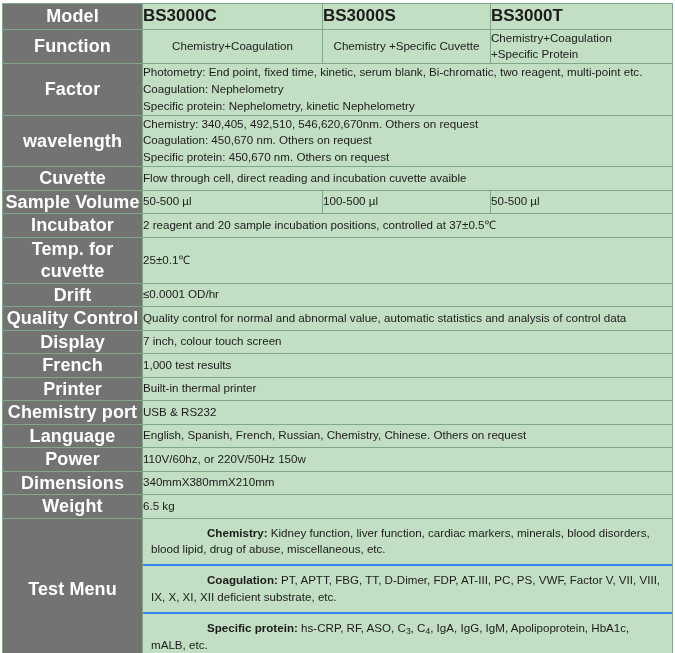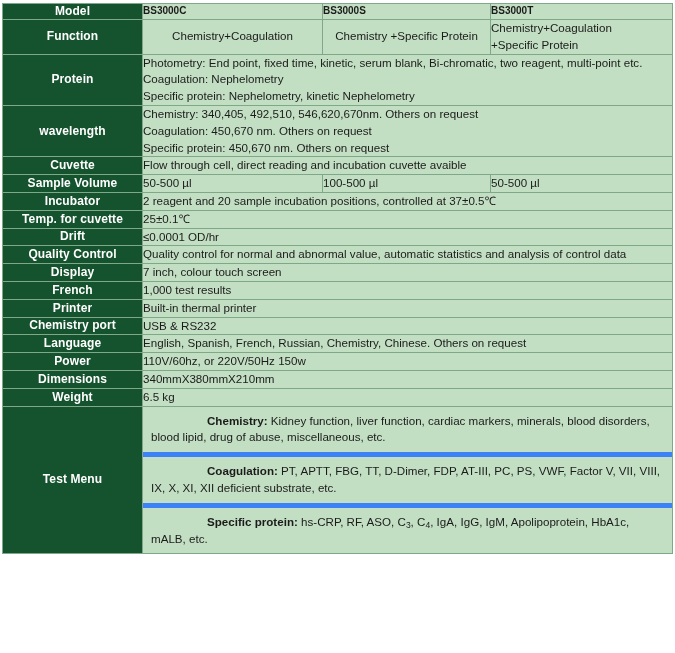--- a/index.html
+++ b/index.html
@@ -33,24 +33,24 @@
 
   table.spec-table td {
     border: 1px solid #7ea887;
     vertical-align: middle;
     padding: 0;
   }
 
   
   td.label-cell {
     width: 140px;
-    background: #14532d;
+    background: #737373;
     color: #ffffff;
     font-weight: bold;
-    font-size: 12px;
+    font-size: 18px;
     text-align: center;
     padding: 5px 3px;
     line-height: 1.25;
     letter-spacing: 0.1px;
   }
 
   
   td.value-cell {
     background: #c3dfc3;
     color: #1b1b1b;
@@ -59,38 +59,38 @@
     padding: 5px 8px;
     text-align: left;
   }
 
   td.value-cell.centered {
     text-align: center;
   }
 
   td.value-cell.header-val {
     font-weight: bold;
-    font-size: 10px;
+    font-size: 17px;
     text-align: left;
   }
 
   
   .multiline {
     white-space: pre-line;
   }
 
   
   table.menu-table {
     width: 100%;
     border-collapse: collapse;
     table-layout: fixed;
   }
   table.menu-table td {
     border: none;
-    border-bottom: 5px solid #3b82f6;
+    border-bottom: 2px solid #3b82f6;
     padding: 6px 8px 6px 8px;
     background: #c3dfc3;
     font-size: 11.6px;
     line-height: 1.45;
     color: #1b1b1b;
     text-indent: 0;
   }
   table.menu-table tr:last-child td {
     border-bottom: none;
   }
@@ -125,27 +125,27 @@
       <tr>
         <td class="label-cell">Model</td>
         <td class="value-cell header-val">BS3000C</td>
         <td class="value-cell header-val">BS3000S</td>
         <td class="value-cell header-val">BS3000T</td>
       </tr>
 
       <tr>
         <td class="label-cell">Function</td>
         <td class="value-cell centered">Chemistry+Coagulation</td>
-        <td class="value-cell centered">Chemistry +Specific Protein</td>
+        <td class="value-cell centered">Chemistry +Specific Cuvette</td>
         <td class="value-cell multiline">Chemistry+Coagulation
 +Specific Protein</td>
       </tr>
 
       <tr>
-        <td class="label-cell">Protein</td>
+        <td class="label-cell">Factor</td>
         <td class="value-cell multiline" colspan="3">Photometry: End point, fixed time, kinetic, serum blank, Bi-chromatic, two reagent, multi-point etc.
 Coagulation: Nephelometry
 Specific protein: Nephelometry, kinetic Nephelometry</td>
       </tr>
 
       <tr>
         <td class="label-cell">wavelength</td>
         <td class="value-cell multiline" colspan="3">Chemistry:  340,405, 492,510, 546,620,670nm. Others on request
 Coagulation: 450,670 nm. Others on request
 Specific protein: 450,670 nm. Others on request</td>

